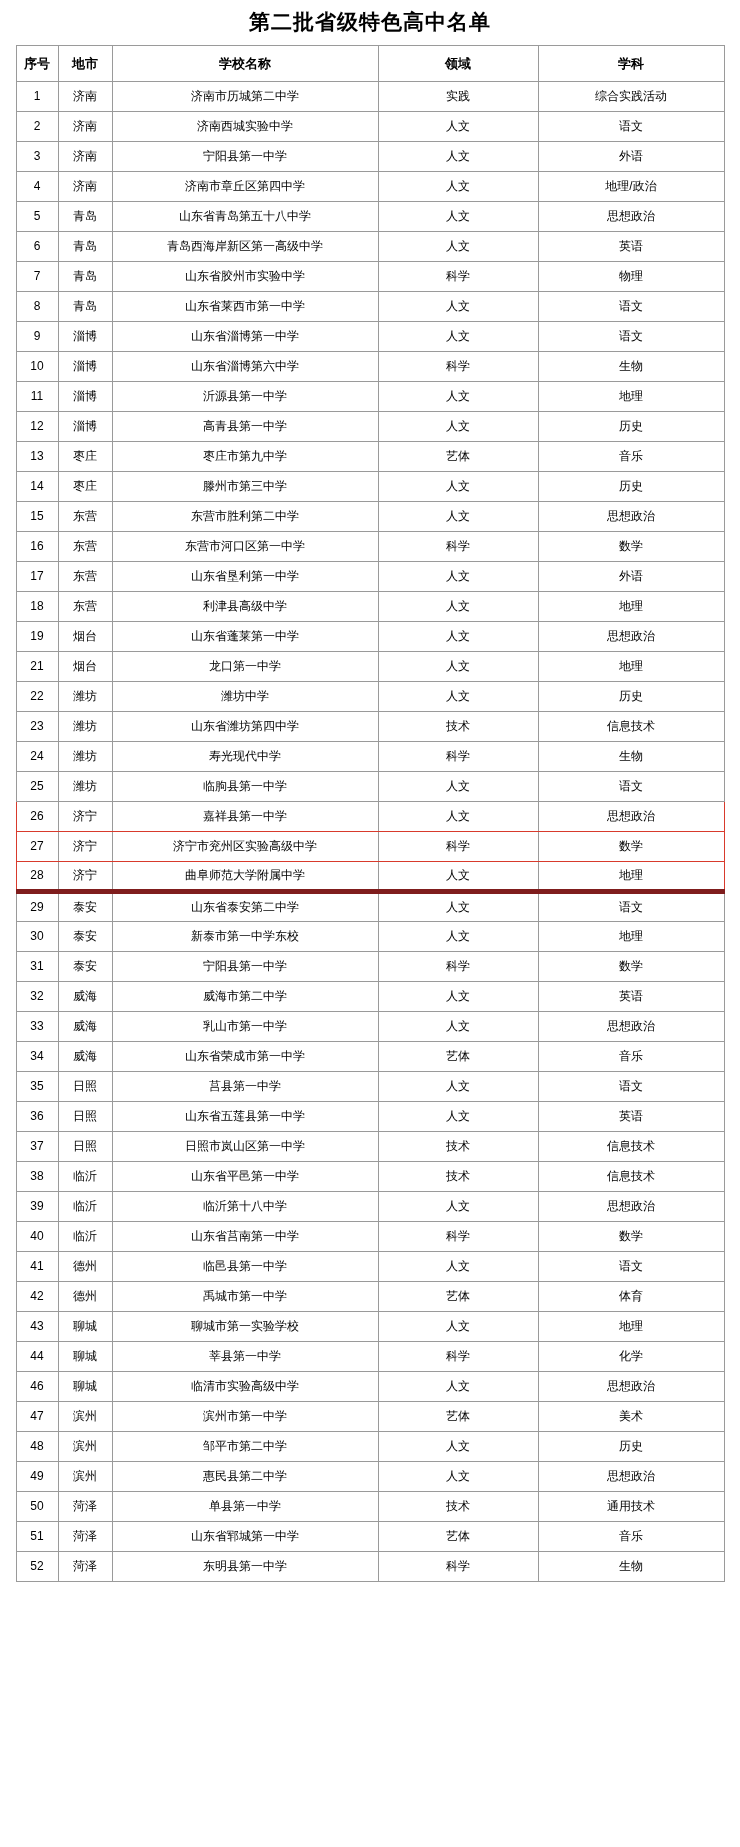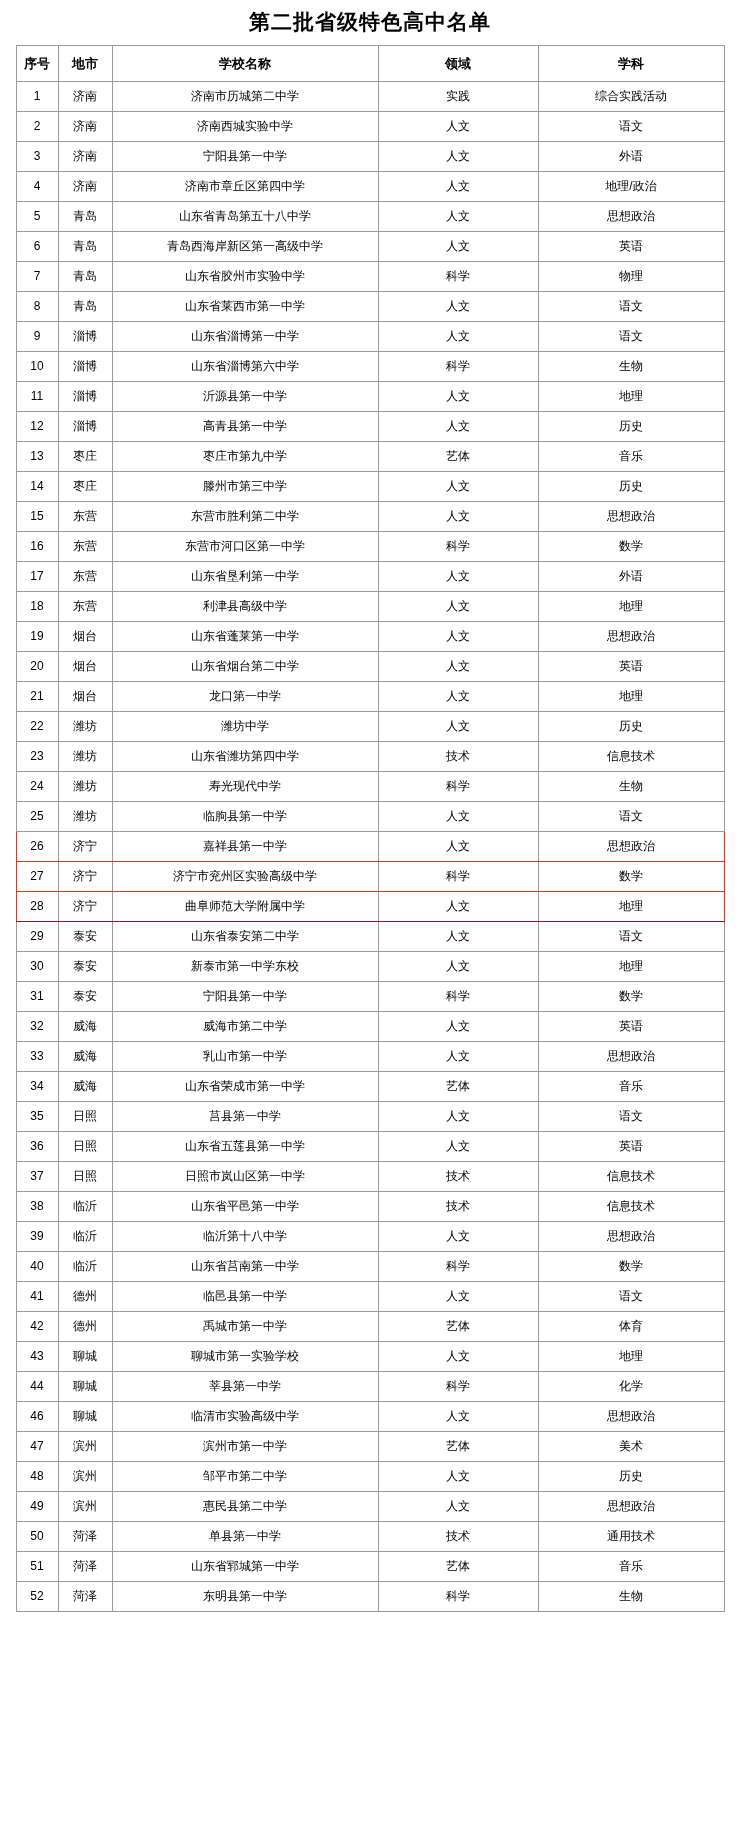--- a/index.html
+++ b/index.html
@@ -61,21 +61,21 @@
     border-top-color: #d83a2c;
     border-bottom-color: #d83a2c;
   }
   tr.hl td:first-child {
     border-left-color: #d83a2c;
   }
   tr.hl td:last-child {
     border-right-color: #d83a2c;
   }
   tr.hl-first td { border-top: 1px solid #d83a2c; }
-  tr.hl-last td { border-bottom: 1px solid #7f1d1d; }
+  tr.hl-last td { border-bottom: 5px solid #7f1d1d; }
 </style>
 </head>
 <body>
 
 <div class="page">
 
   <div class="doc-title">第二批省级特色高中名单</div>
 
   <table class="list">
     <colgroup>
@@ -222,27 +222,20 @@
           <td>地理</td>
         </tr>
         <tr>
           <td>19</td>
           <td>烟台</td>
           <td class="school">山东省蓬莱第一中学</td>
           <td>人文</td>
           <td>思想政治</td>
         </tr>
         <tr>
-          <td>20</td>
-          <td>烟台</td>
-          <td class="school">山东省烟台第二中学</td>
-          <td>人文</td>
-          <td>英语</td>
-        </tr>
-        <tr>
           <td>21</td>
           <td>烟台</td>
           <td class="school">龙口第一中学</td>
           <td>人文</td>
           <td>地理</td>
         </tr>
         <tr>
           <td>22</td>
           <td>潍坊</td>
           <td class="school">潍坊中学</td>

